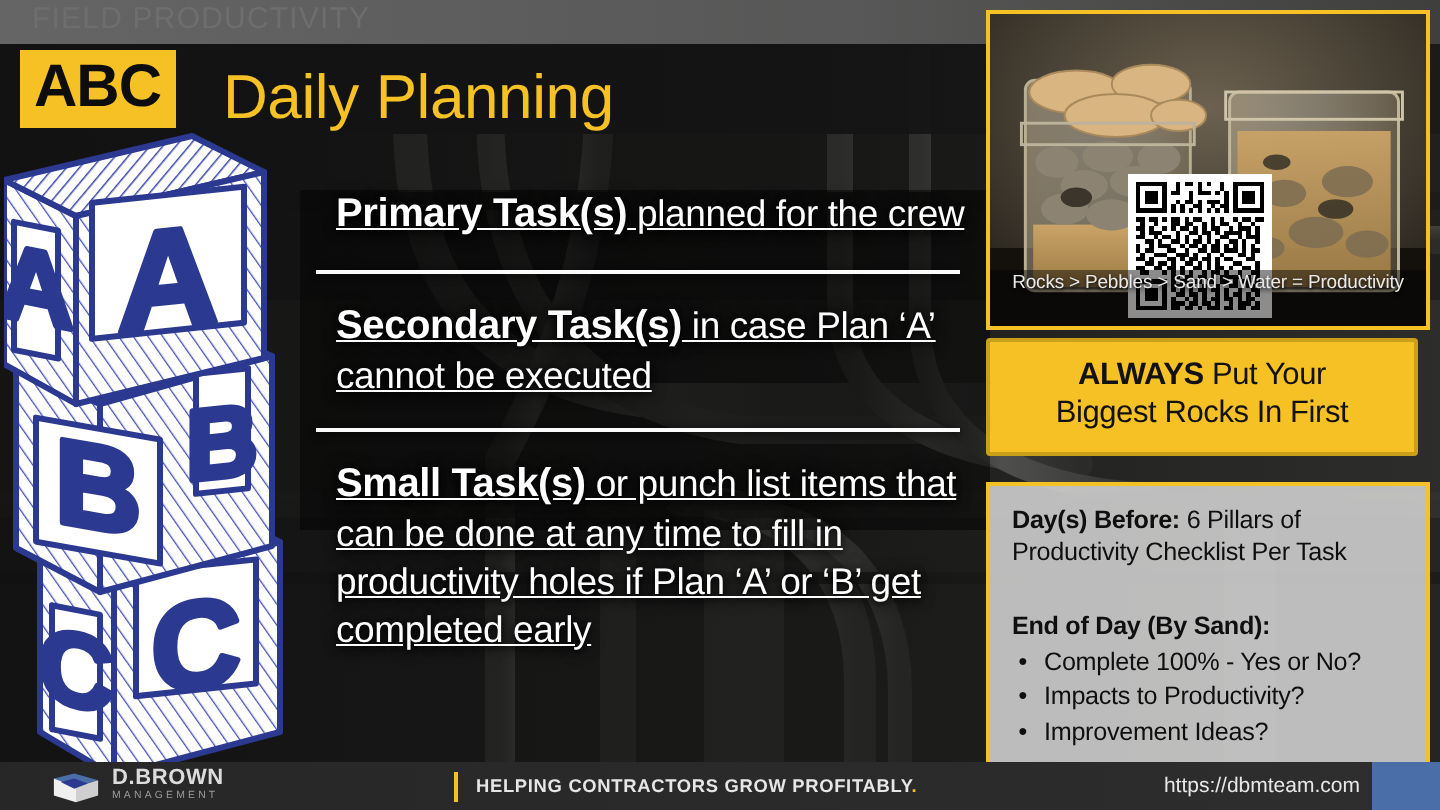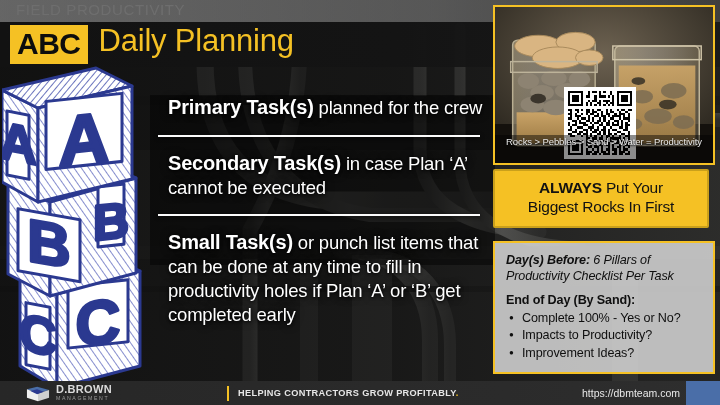--- a/index.html
+++ b/index.html
@@ -25,39 +25,39 @@
     position:absolute; left:16px; top:1px;
     font-size:15px; letter-spacing:.6px; color:#6e6e6e;
     font-weight:400;
   }
 
   
   .headband {
     position:absolute; left:0; top:22px; width:720px; height:45px;
     background:linear-gradient(90deg,#121212 0%, #141414 55%, rgba(25,25,25,.72) 100%);
   }
-  .hdr-row { position:absolute; left:10px; top:25px; display:flex; align-items:flex-start; gap:11px; }
+  .hdr-row { position:absolute; left:10px; top:25px; display:flex; align-items:flex-end; gap:24px; }
   .abc-badge {
     background:#F5C124; color:#0d0d0d;
     font-size:30px; font-weight:bold; line-height:1;
     padding:4px 7px 5px 7px; letter-spacing:-0.5px;
   }
   .hdr-title {
     color:#F5C124; font-size:31px; font-weight:400; line-height:1;
     letter-spacing:-0.2px;
   }
 
   
   .blocks { position:absolute; left:2px; top:66px; width:160px; height:325px; }
 
   
   .main { position:absolute; left:168px; top:95px; width:318px; }
   .task { color:#fff; }
   .task p { font-size:18.5px; line-height:1.28; letter-spacing:-0.2px;
-            text-shadow:0 1px 3px rgba(0,0,0,.95), 0 0 8px rgba(0,0,0,.8); }
+            text-shadow:0 1px 3px rgba(0,0,0,.95), 0 0 8px rgba(0,0,0,.8);text-decoration:underline; }
   .task b { font-weight:bold; font-size:20px; }
   .divider { height:2px; background:#fbfbfb; margin:14px 0 14px -10px; width:322px;
              box-shadow:0 1px 4px rgba(0,0,0,.8); }
 
   
   .rcol { position:absolute; left:493px; top:5px; width:222px; }
 
   .photo-card {
     position:relative; width:222px; height:160px;
     border:2px solid #F5C124; background:#2a2218; overflow:hidden;
@@ -81,21 +81,21 @@
   }
   .yellow-card b { font-weight:bold; }
 
   .white-card {
     width:222px; margin-top:13px;
     background:rgba(211,211,211,.88);
     border:2px solid #F5C124;
     padding:9px 10px 10px 11px;
     color:#0f0f0f; font-size:12.6px; line-height:1.3; letter-spacing:-0.15px;
   }
-  .white-card .lead { margin-bottom:7px;font-style:italic; }
+  .white-card .lead { margin-bottom:20px; }
   .white-card b { font-weight:bold; }
   .white-card ul { list-style:none; margin-top:2px; }
   .white-card li { position:relative; padding-left:16px; line-height:1.38; }
   .white-card li::before {
     content:"\25CF"; position:absolute; left:3px; top:0; font-size:8px; line-height:1.9;
   }
 
   
   .footer {
     position:absolute; left:0; bottom:0; width:720px; height:24px;

